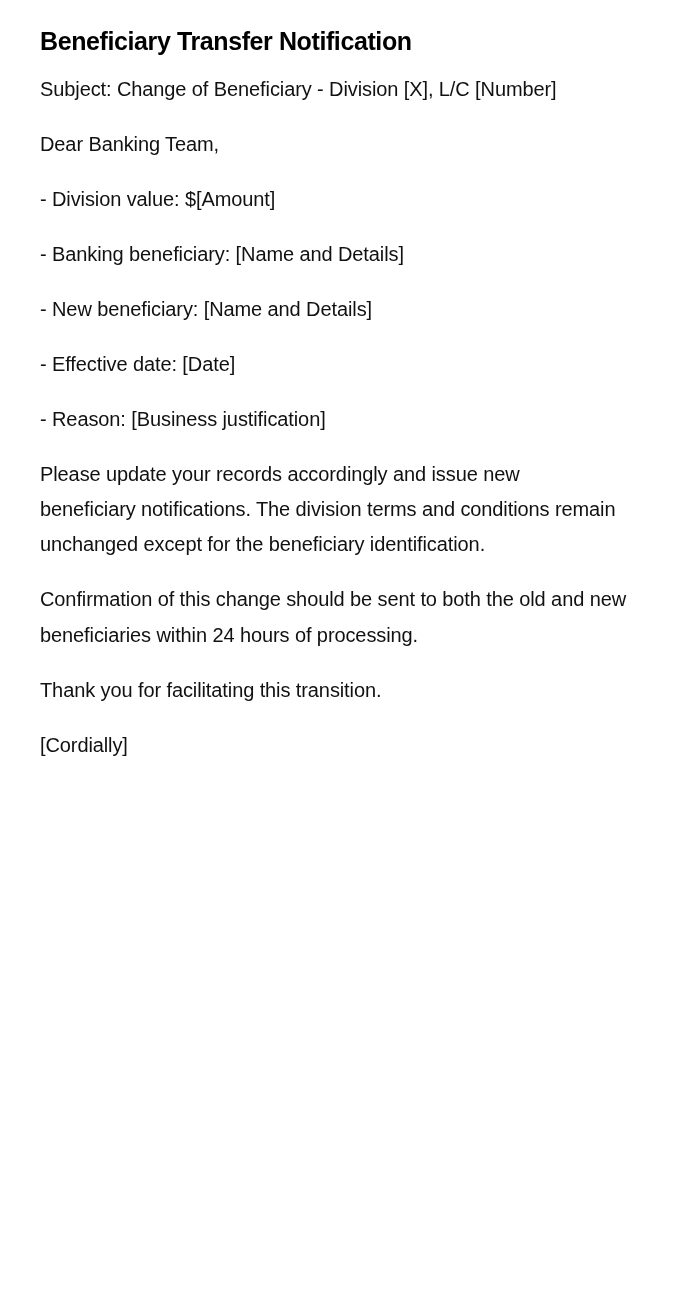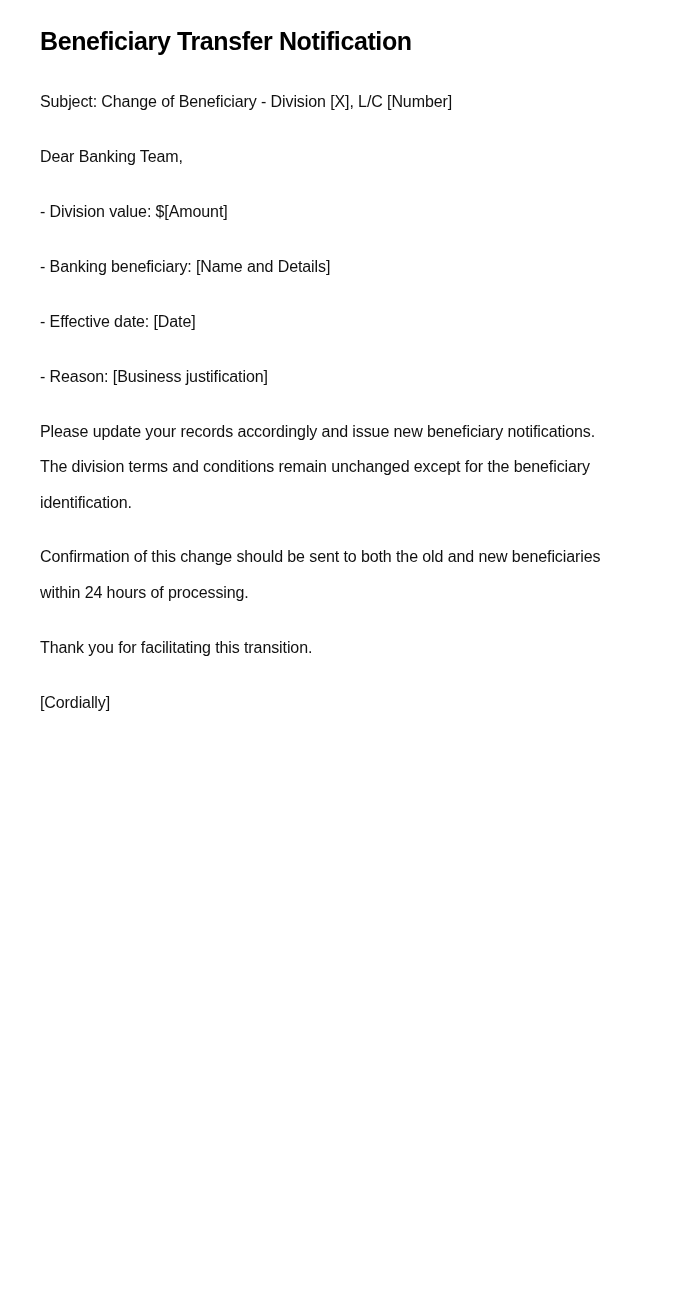--- a/index.html
+++ b/index.html
@@ -13,42 +13,43 @@
     .page {
       position: relative;
       padding: 24px 40px 0 40px;
       box-sizing: border-box;
       width: 700px;
     }
     .title {
       font-size: 25px;
       font-weight: bold;
       letter-spacing: -0.4px;
-      margin: 0 0 26px 0;
+      margin: 0 0 14px 0;
       line-height: 34px;
       color: #000000;
     }
     .para {
-      font-size: 16px;
+      font-size: 20px;
       line-height: 35.3px;
       margin: 0 0 19.7px 0;
       letter-spacing: -0.1px;
     }
   </style>
 </head>
 <body>
 
 <div class="page">
   <h1 class="title">Beneficiary Transfer Notification</h1>
 
   <p class="para">Subject: Change of Beneficiary - Division [X], L/C [Number]</p>
   <p class="para">Dear Banking Team,</p>
 
   <p class="para">- Division value: $[Amount]</p>
   <p class="para">- Banking beneficiary: [Name and Details]</p>
+  <p class="para">- New beneficiary: [Name and Details]</p>
   <p class="para">- Effective date: [Date]</p>
   <p class="para">- Reason: [Business justification]</p>
 
   <p class="para" style="width:580px">Please update your records accordingly and issue new beneficiary notifications. The division terms and conditions remain unchanged except for the beneficiary identification.</p>
   <p class="para" style="width:605px">Confirmation of this change should be sent to both the old and new beneficiaries within 24 hours of processing.</p>
   <p class="para">Thank you for facilitating this transition.</p>
 
   <p class="para">[Cordially]</p>
 </div>
 

